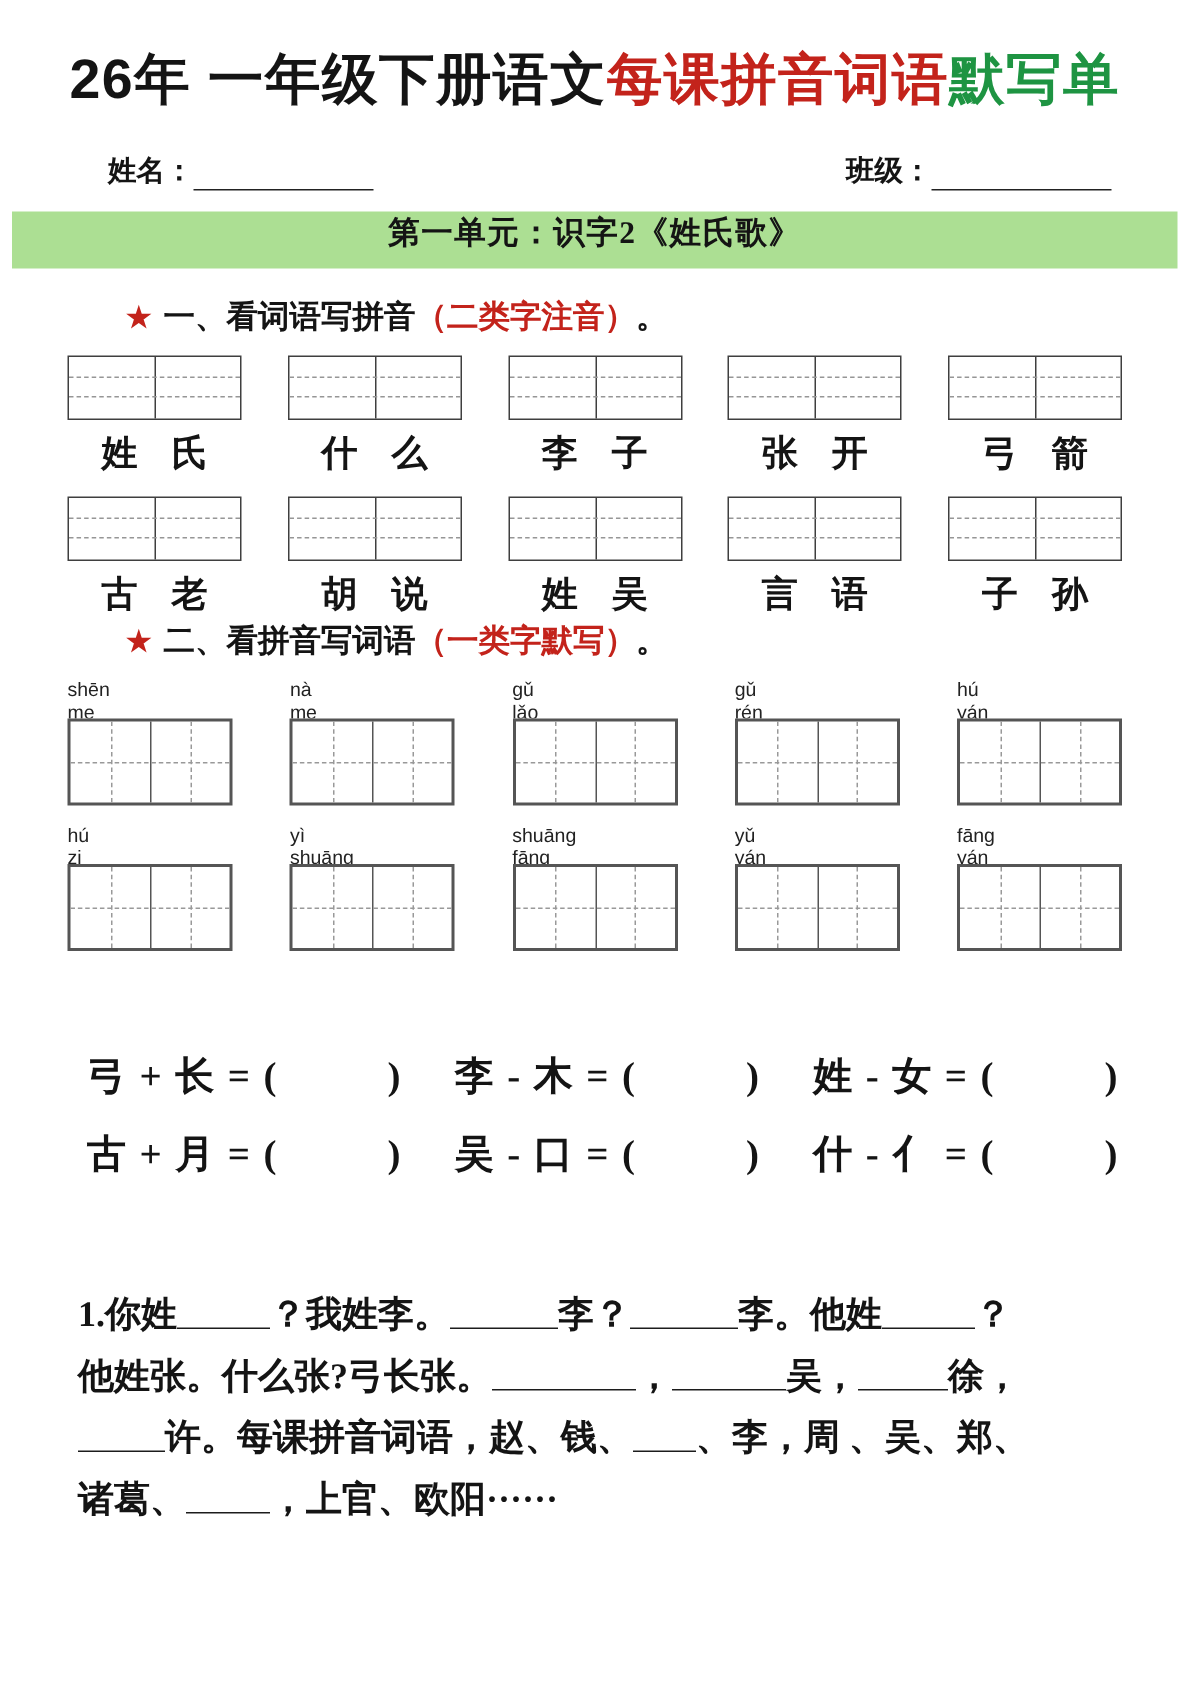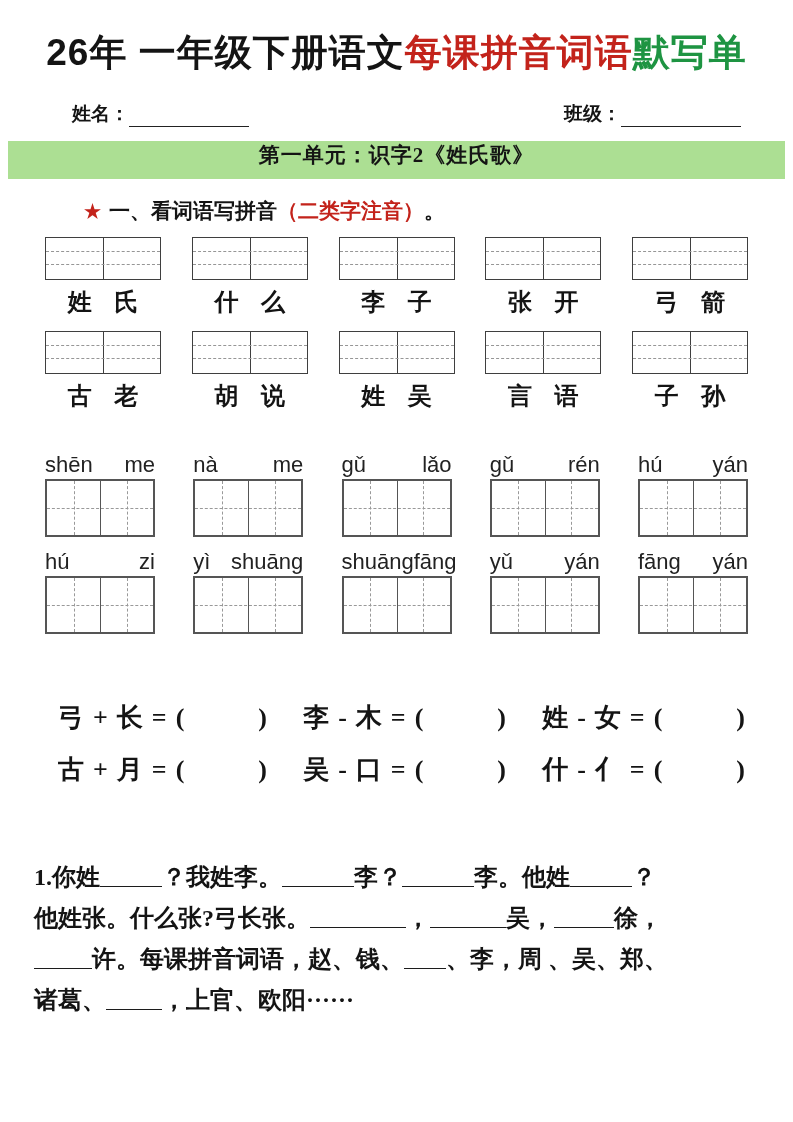--- a/index.html
+++ b/index.html
@@ -39,39 +39,39 @@
   .pybox .g1{top:32%;}
   .pybox .g2{top:64%;}
 
   
   .charrow{position:absolute;left:45px;right:45px;display:flex;justify-content:space-between;}
   .charpair{width:116px;display:flex;justify-content:space-evenly;
             font-size:24px;font-weight:bold;}
 
   
   .pyrow{position:absolute;left:45px;right:45px;display:flex;justify-content:space-between;}
-  .pypair{width:110px;display:flex;justify-content:space-between;
-          font-family:"Liberation Sans",sans-serif;font-size:22px;color:#222;}
+  .pypair{width:110px;display:flex;justify-content:flex-start;
+          font-family:"Liberation Sans",sans-serif;font-size:13px;color:#222;flex-direction:column;}
 
   
   .tzbox{position:relative;width:110px;height:58px;border:2px solid #555;background:#fff;box-sizing:border-box;}
   .tzbox::before{content:"";position:absolute;left:50%;top:0;bottom:0;border-left:1.8px solid #555;}
   .tzbox .vd{position:absolute;top:0;bottom:0;border-left:1px dashed #999;}
   .tzbox .v1{left:25%;}
   .tzbox .v2{left:75%;}
   .tzbox .hd{position:absolute;left:0;right:0;top:50%;border-top:1px dashed #999;}
 
   
   .eqrow{position:absolute;left:58px;right:48px;display:flex;justify-content:space-between;
          font-size:26px;font-weight:bold;}
   .eq{display:flex;align-items:center;gap:9px;white-space:nowrap;}
   .eq .pgap{display:inline-block;width:56px;}
 
   
-  .filltext{position:absolute;left:34px;right:42px;font-size:24px;font-weight:bold;line-height:41px;}
+  .filltext{position:absolute;left:52px;right:42px;font-size:24px;font-weight:bold;line-height:41px;}
   .blk{display:inline-block;height:1em;border-bottom:1.7px solid #1c1c1c;vertical-align:-2px;}
 
   
   .footer{position:absolute;top:1064px;left:0;width:100%;text-align:center;
           font-size:15px;color:#2a2a2a;letter-spacing:2px;}
 </style>
 </head>
 <body>
 
 <div class="page">
@@ -184,20 +184,23 @@
     <div class="charpair">
         <span>言</span>
         <span>语</span>
       </div>
     <div class="charpair">
         <span>子</span>
         <span>孙</span>
       </div>
   </div>
 
+  <div class="sechead" style="top:413px">
+    <span class="star">★</span><span>二、看拼音写词语</span><span class="red">（一类字默写）</span><span>。</span>
+  </div>
 
   <div class="pyrow" style="top:452px">
     <div class="pypair">
         <span>shēn</span>
         <span>me</span>
       </div>
     <div class="pypair">
         <span>nà</span>
         <span>me</span>
       </div>

